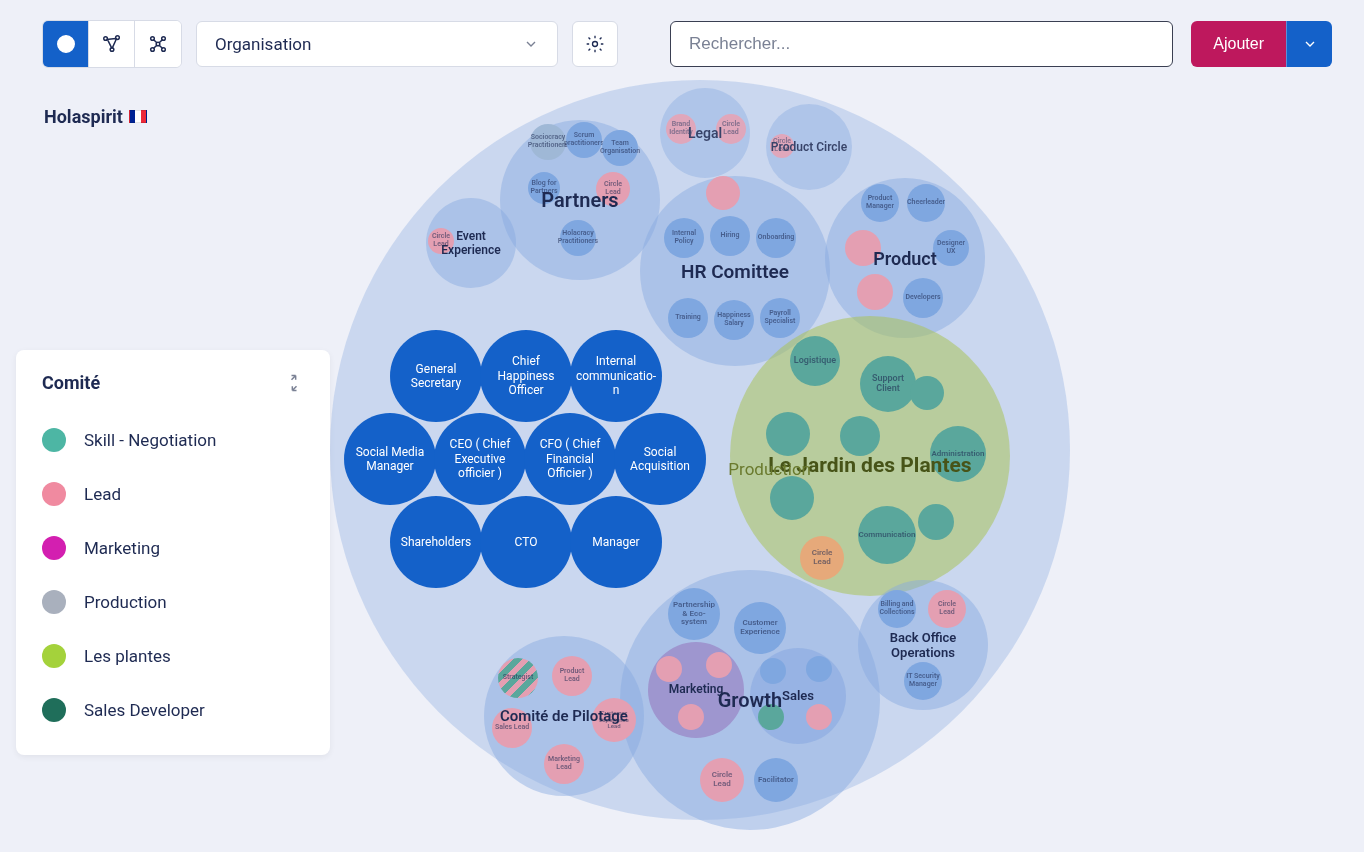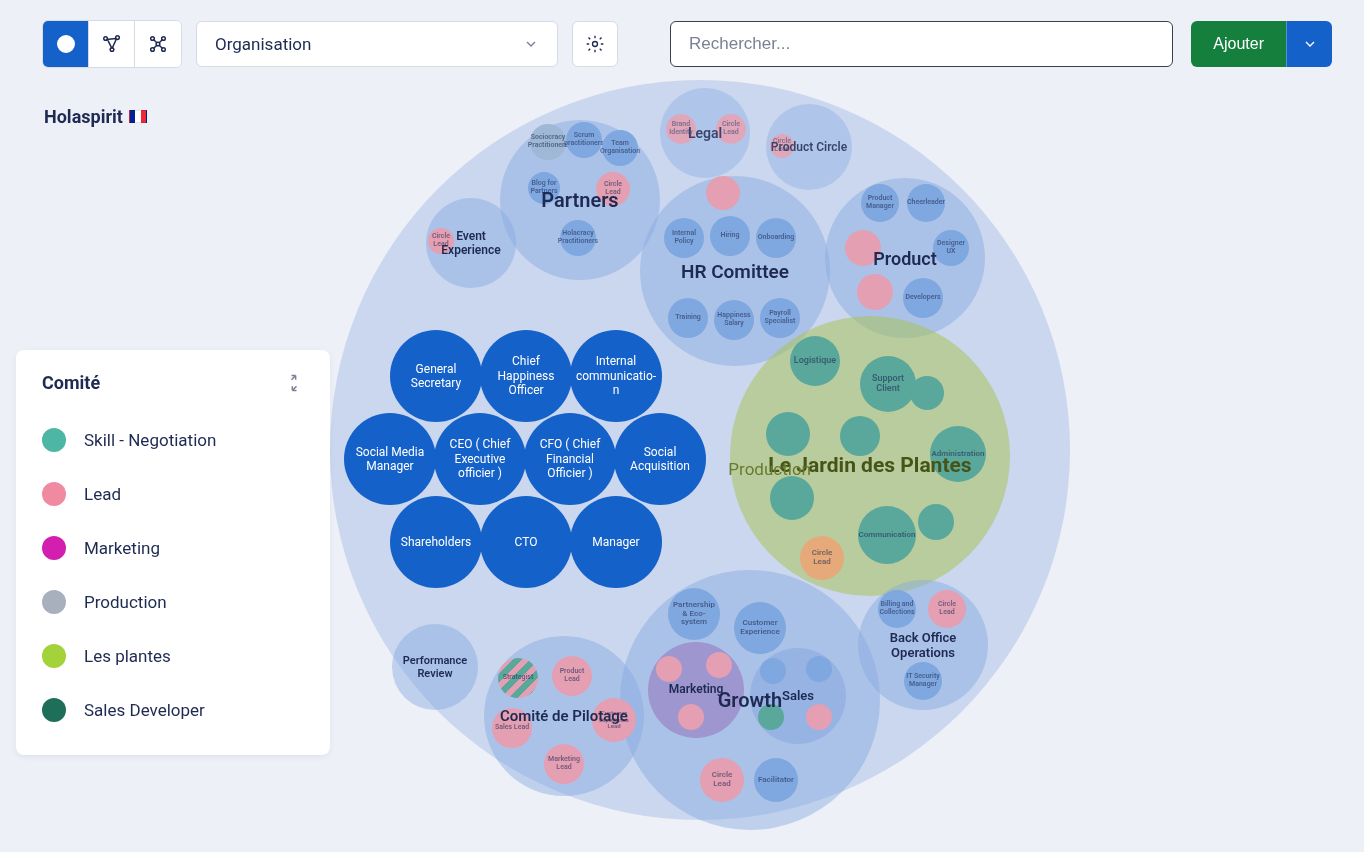--- a/index.html
+++ b/index.html
@@ -80,21 +80,21 @@
     font-size: 17px;
     color:#1e2a52;
   }
   .search-box::placeholder{color:#7a8194;}
   .add-group{
     margin-left:18px;
     display:flex;
     height:46px;
   }
   .add-btn{
-    background:#15803d;
+    background:#be185d;
     color:#fff;
     border:none;
     border-radius:6px 0 0 6px;
     padding:4px 22px;
     font-size:16px;
     cursor:pointer;
   }
   .add-caret{
     background:#1461c9;
     border:none;
@@ -375,23 +375,20 @@
 
   <div class="big-circle cluster" style="left:154px;top:556px;width:160px;height:160px;font-size:15px">
     <span class="title">Comité de Pilotage</span>
     <div class="sub-mini mini striped" style="left:14px;top:22px;width:40px;height:40px;font-size:7px">Strategist</div>
     <div class="sub-mini mini pink" style="left:68px;top:20px;width:40px;height:40px;font-size:7px">Product Lead</div>
     <div class="sub-mini mini pink" style="left:8px;top:72px;width:40px;height:40px;font-size:7px">Sales Lead</div>
     <div class="sub-mini mini pink" style="left:108px;top:62px;width:44px;height:44px;font-size:6px">Customer Experience Lead</div>
     <div class="sub-mini mini pink" style="left:60px;top:108px;width:40px;height:40px;font-size:7px">Marketing Lead</div>
   </div>
 
-  <div class="big-circle cluster" style="left:62px;top:544px;width:86px;height:86px;font-size:11px">
-    <span class="title">Performance Review</span>
-  </div>
 
   <div id="roles">
       <div class="big-circle role" style="left: 60px; top: 250px; width: 92px; height: 92px;">General Secretary</div>
       <div class="big-circle role" style="left: 150px; top: 250px; width: 92px; height: 92px;">Chief Happiness Officer</div>
       <div class="big-circle role" style="left: 240px; top: 250px; width: 92px; height: 92px;">Internal communicatio-n</div>
       <div class="big-circle role" style="left: 14px; top: 333px; width: 92px; height: 92px;">Social Media Manager</div>
       <div class="big-circle role" style="left: 104px; top: 333px; width: 92px; height: 92px;">CEO ( Chief Executive officier )</div>
       <div class="big-circle role" style="left: 194px; top: 333px; width: 92px; height: 92px;">CFO ( Chief Financial Officier )</div>
       <div class="big-circle role" style="left: 284px; top: 333px; width: 92px; height: 92px;">Social Acquisition</div>
       <div class="big-circle role" style="left: 60px; top: 416px; width: 92px; height: 92px;">Shareholders</div>

